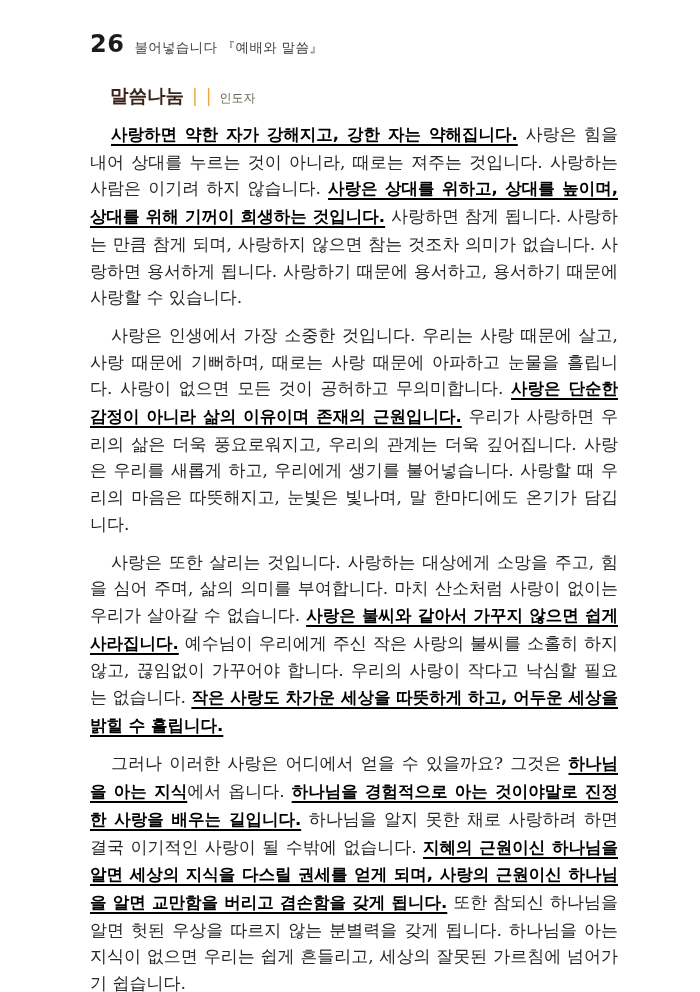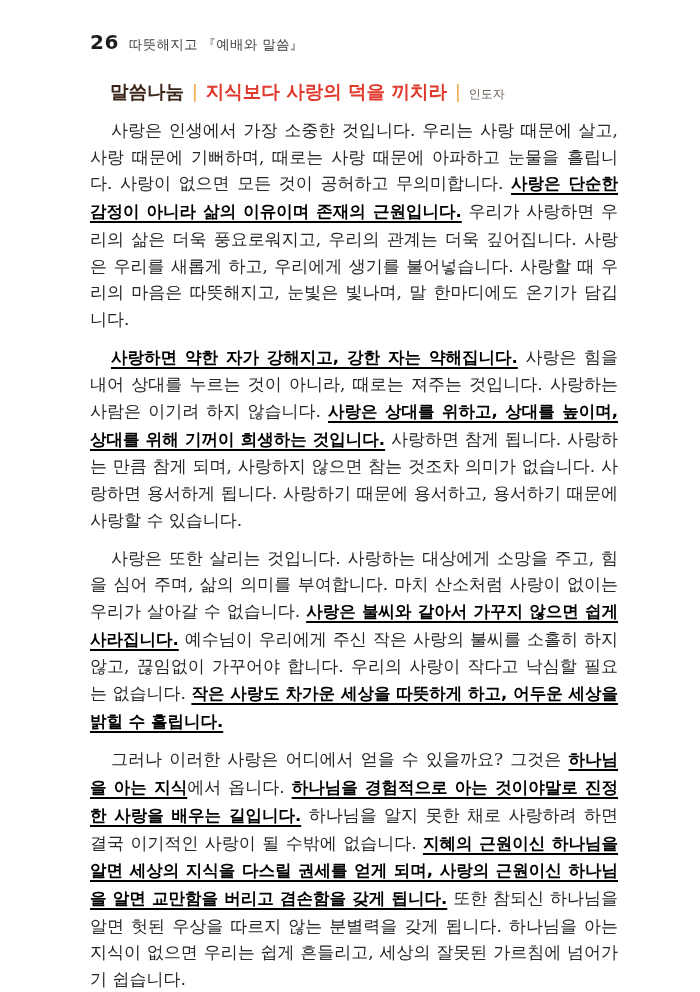--- a/index.html
+++ b/index.html
@@ -15,21 +15,21 @@
     width: 700px; height: 992px; overflow: hidden;
     background: #ffffff;
     padding: 30px 82px 0 90px;
     font-family: "DejaVu Serif", "Liberation Serif", serif;
     color: var(--ink);
   }
   .page-header {
     font-family: "DejaVu Sans", "Liberation Sans", sans-serif;
     display: flex; align-items: baseline; gap: 10px;
   }
-  .page-num { font-size: 20px; font-weight: bold; color: #1c1c1c; letter-spacing: .5px; }
+  .page-num { font-size: 24px; font-weight: bold; color: #1c1c1c; letter-spacing: .5px; }
   .booklet { font-size: 13.5px; color: #3f3f3f; letter-spacing: .3px; }
   .section-title {
     margin: 25px 0 0 20px;
     font-family: "DejaVu Sans", "Liberation Sans", sans-serif;
     font-size: 18.5px; font-weight: bold;
     display: flex; align-items: baseline; gap: 8px; white-space: nowrap;
   }
   .section-label  { color: var(--brown); }
   .sep            { color: var(--orange); font-weight: normal; font-size: 17px; }
   .section-topic  { color: var(--red); }
@@ -52,31 +52,30 @@
     text-underline-offset: 4px;
   }
 </style>
 </head>
 <body>
 
 <div class="page">
 
   <header class="page-header">
     <span class="page-num">26</span>
-    <span class="booklet">따뜻해지고 『예배와 말씀』</span>
+    <span class="booklet">불어넣습니다 『예배와 말씀』</span>
   </header>
 
   <div class="section-title">
     <span class="section-label">말씀나눔</span>
     <span class="sep">|</span>
-    <span class="section-topic">지식보다 사랑의 덕을 끼치라</span>
     <span class="sep">|</span>
     <span class="section-leader">인도자</span>
   </div>
 
   <main class="body-text">
+      <p class="para"><span class="run-bu">사랑하면 약한 자가 강해지고, 강한 자는 약해집니다.</span><span class="run-n"> 사랑은 힘을 내어 상대를 누르는 것이 아니라, 때로는 져주는 것입니다. 사랑하는 사람은 이기려 하지 않습니다. </span><span class="run-bu">사랑은 상대를 위하고, 상대를 높이며, 상대를 위해 기꺼이 희생하는 것입니다.</span><span class="run-n"> 사랑하면 참게 됩니다. 사랑하는 만큼 참게 되며, 사랑하지 않으면 참는 것조차 의미가 없습니다. 사랑하면 용서하게 됩니다. 사랑하기 때문에 용서하고, 용서하기 때문에 사랑할 수 있습니다.</span></p>
       <p class="para"><span class="run-n">사랑은 인생에서 가장 소중한 것입니다. 우리는 사랑 때문에 살고, 사랑 때문에 기뻐하며, 때로는 사랑 때문에 아파하고 눈물을 흘립니다. 사랑이 없으면 모든 것이 공허하고 무의미합니다. </span><span class="run-bu">사랑은 단순한 감정이 아니라 삶의 이유이며 존재의 근원입니다.</span><span class="run-n"> 우리가 사랑하면 우리의 삶은 더욱 풍요로워지고, 우리의 관계는 더욱 깊어집니다. 사랑은 우리를 새롭게 하고, 우리에게 생기를 불어넣습니다. 사랑할 때 우리의 마음은 따뜻해지고, 눈빛은 빛나며, 말 한마디에도 온기가 담깁니다.</span></p>
-      <p class="para"><span class="run-bu">사랑하면 약한 자가 강해지고, 강한 자는 약해집니다.</span><span class="run-n"> 사랑은 힘을 내어 상대를 누르는 것이 아니라, 때로는 져주는 것입니다. 사랑하는 사람은 이기려 하지 않습니다. </span><span class="run-bu">사랑은 상대를 위하고, 상대를 높이며, 상대를 위해 기꺼이 희생하는 것입니다.</span><span class="run-n"> 사랑하면 참게 됩니다. 사랑하는 만큼 참게 되며, 사랑하지 않으면 참는 것조차 의미가 없습니다. 사랑하면 용서하게 됩니다. 사랑하기 때문에 용서하고, 용서하기 때문에 사랑할 수 있습니다.</span></p>
       <p class="para"><span class="run-n">사랑은 또한 살리는 것입니다. 사랑하는 대상에게 소망을 주고, 힘을 심어 주며, 삶의 의미를 부여합니다. 마치 산소처럼 사랑이 없이는 우리가 살아갈 수 없습니다. </span><span class="run-bu">사랑은 불씨와 같아서 가꾸지 않으면 쉽게 사라집니다.</span><span class="run-n"> 예수님이 우리에게 주신 작은 사랑의 불씨를 소홀히 하지 않고, 끊임없이 가꾸어야 합니다. 우리의 사랑이 작다고 낙심할 필요는 없습니다. </span><span class="run-bu">작은 사랑도 차가운 세상을 따뜻하게 하고, 어두운 세상을 밝힐 수 흘립니다.</span></p>
       <p class="para"><span class="run-n">그러나 이러한 사랑은 어디에서 얻을 수 있을까요? 그것은 </span><span class="run-bu">하나님을 아는 지식</span><span class="run-n">에서 옵니다. </span><span class="run-bu">하나님을 경험적으로 아는 것이야말로 진정한 사랑을 배우는 길입니다.</span><span class="run-n"> 하나님을 알지 못한 채로 사랑하려 하면 결국 이기적인 사랑이 될 수밖에 없습니다. </span><span class="run-bu">지혜의 근원이신 하나님을 알면 세상의 지식을 다스릴 권세를 얻게 되며, 사랑의 근원이신 하나님을 알면 교만함을 버리고 겸손함을 갖게 됩니다.</span><span class="run-n"> 또한 참되신 하나님을 알면 헛된 우상을 따르지 않는 분별력을 갖게 됩니다. 하나님을 아는 지식이 없으면 우리는 쉽게 흔들리고, 세상의 잘못된 가르침에 넘어가기 쉽습니다.</span></p>
     </main>
 
 </div>
 
 </body></html>

